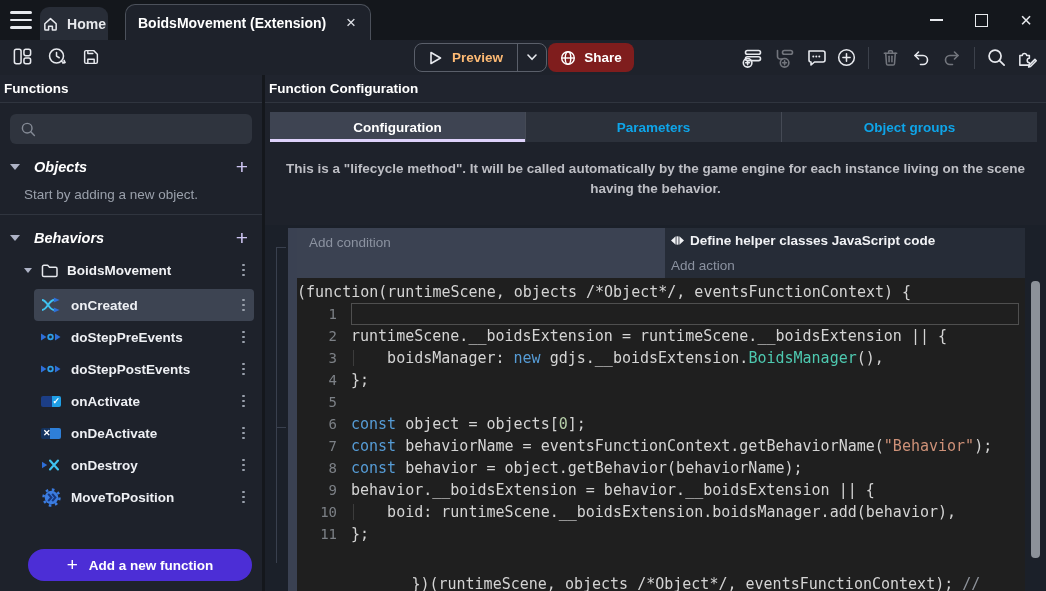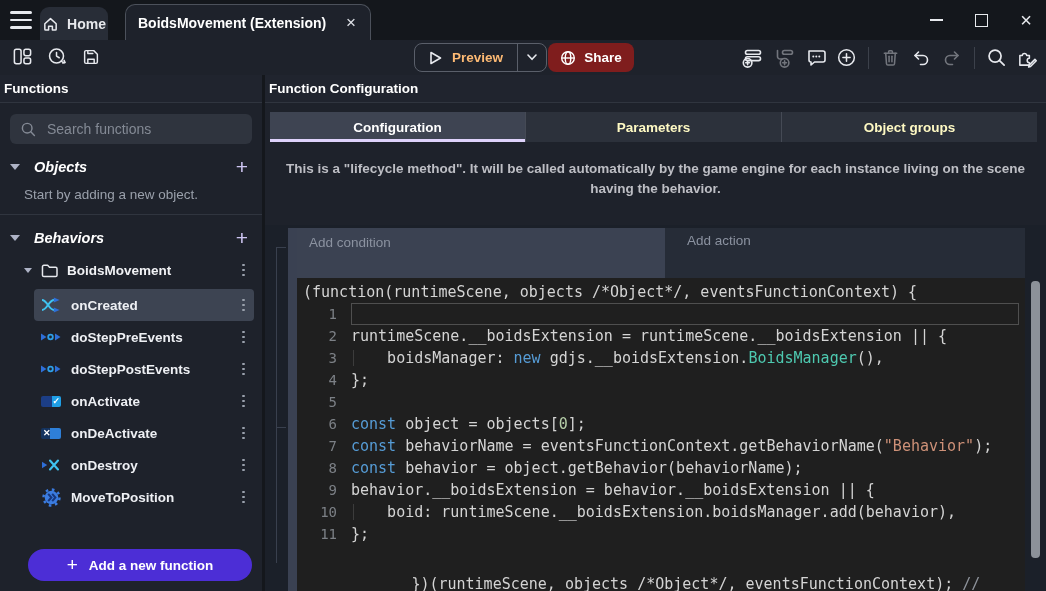--- a/index.html
+++ b/index.html
@@ -76,43 +76,43 @@
   .toggle-ic .seg-l{height:100%;}
   .toggle-ic .mark{position:absolute;top:0;font-size:9px;font-weight:700;color:#fff;line-height:11px;}
   .add-fn-btn{position:absolute;left:28px;right:10px;bottom:10px;height:32px;border-radius:16px;
               border:none;color:#fff;font-size:13.5px;font-weight:700;display:flex;align-items:center;
               justify-content:center;gap:11px;cursor:pointer;font-family:inherit;}
   .add-fn-btn .plus{font-size:19px;font-weight:400;}
 
   
   .tabs{display:flex;margin:9px 9px 0 5px;height:30px;}
   .tab{flex:1;display:flex;align-items:center;justify-content:center;background:#2c313b;
-       color:#fef9c3;font-size:13.5px;font-weight:700;position:relative;cursor:pointer;}
+       color:#0ea5e9;font-size:13.5px;font-weight:700;position:relative;cursor:pointer;}
   .tab + .tab{border-left:1px solid #454a55;}
   .tab.active{background:#3e4452;color:#fff;}
   .tab.active::after{content:"";position:absolute;left:0;right:0;bottom:0;height:3px;background:#ded2fb;}
   .description{margin-top:17px;text-align:center;color:#bdbec4;font-size:13.5px;font-weight:600;line-height:20px;}
 
   
   .event-sheet{position:absolute;top:150px;left:0;right:0;bottom:0;background:#1b2029;overflow:hidden;}
   .guide-v{position:absolute;left:11px;top:22px;width:1px;height:316px;background:#39404e;}
   .guide-t{position:absolute;left:11px;width:10px;height:1px;background:#39404e;}
   .drag-strip{position:absolute;left:23px;top:3px;bottom:0;width:9px;background:#3a4152;cursor:grab;}
   .event-block{position:absolute;left:32px;top:3px;width:728px;}
   .event-header{display:flex;height:50px;}
   .cond-box{width:368px;background:#3b4252;color:#8b92a0;font-size:13.5px;padding:7px 12px;
             box-sizing:border-box;cursor:pointer;}
   .action-col{flex:1;background:#262c37;display:flex;flex-direction:column;}
   .event-title-row{height:25px;display:flex;align-items:center;padding-left:5px;gap:5px;
                    color:#f1f2f5;font-size:13.5px;font-weight:600;}
-  .add-action-row{height:25px;display:flex;align-items:center;padding-left:22px;color:#8b92a0;
+  .add-action-row{height:25px;display:flex;align-items:center;padding-left:6px;color:#8b92a0;
                   font-size:13.5px;cursor:pointer;}
   .code-block{background:#1f1f1f;padding:3px 0 10px;min-height:300px;box-sizing:border-box;
               font-family:"DejaVu Sans Mono",monospace;font-size:15px;color:#d4d4d4;}
-  .code-header{padding-left:6px;height:22px;line-height:22px;white-space:pre;}
+  .code-header{height:22px;line-height:22px;white-space:pre;}
   .code-line{display:flex;height:22px;line-height:22px;}
   .gutter{width:40px;text-align:right;padding-right:14px;color:#7c8086;font-size:14px;flex-shrink:0;}
   .line-content{flex:1;white-space:pre;position:relative;margin-right:6px;}
   .code-line.current .line-content{border:1px solid #4f4f4f;height:20px;line-height:20px;box-sizing:content-box;}
   .seg-keyword{color:#569cd6;} .seg-type{color:#4ec9b0;} .seg-string{color:#ce9178;} .seg-number{color:#b5cea8;}
   .indent-guide{position:absolute;left:2px;top:3px;bottom:3px;width:1px;background:#3c3c3c;}
   .code-footer{margin:8px 6px 0;line-height:21px;white-space:pre-wrap;}
   .footer-comment{color:#8f949c;}
   .sheet-scrollbar{position:absolute;right:6px;top:56px;width:9px;height:277px;background:#8c9199;
                    border-radius:4px;cursor:grab;}
@@ -274,21 +274,20 @@
 
   <div class="left-panel">
     <div class="panel-header">Functions</div>
     <div class="search-box">
       <span>
           <svg width="16" height="16" viewBox="0 0 20 20" fill="none" stroke="#848a95" stroke-width="1.8" stroke-linecap="round">
             <circle cx="9" cy="9" r="6"></circle>
             <line x1="13.5" y1="13.5" x2="18" y2="18"></line>
           </svg>
         </span>
-      <input placeholder="Search functions" style="">
     </div>
     <div class="section-row" style="margin-top:8px;">
       <span class="tri-down"></span>
       <span class="section-label">Objects</span>
       <span class="plus-btn">+</span>
     </div>
     <div class="hint">Start by adding a new object.</div>
     <div class="tree-divider"></div>
     <div class="section-row" style="margin-top:8px;">
       <span class="tri-down"></span>
@@ -440,20 +439,30 @@
     <div class="event-sheet">
       <div class="guide-v"></div>
       <div class="guide-t" style="top:22px;"></div>
       <div class="guide-t" style="top:202px;"></div>
       <div class="drag-strip"></div>
 
       <div class="event-block">
         <div class="event-header">
           <div class="cond-box">Add condition</div>
           <div class="action-col">
+            <div class="event-title-row">
+              <span>
+                  <svg width="15" height="13" viewBox="0 0 16 14" fill="#f1f2f5">
+                    <polygon points="6,2.5 6,11.5 1,7"></polygon>
+                    <rect x="6.9" y="2.5" width="2.2" height="9"></rect>
+                    <polygon points="10,2.5 10,11.5 15,7"></polygon>
+                  </svg>
+                </span>
+              <span>Define helper classes JavaScript code</span>
+            </div>
             <div class="add-action-row">Add action</div>
           </div>
         </div>
 
         <div class="code-block">
           <div class="code-header">(function(runtimeScene, objects /*Object*/, eventsFunctionContext) {</div>
           <div id="code-lines">
               <div class="code-line current">
                 <span class="gutter">1</span>
                 <span class="line-content"></span>

